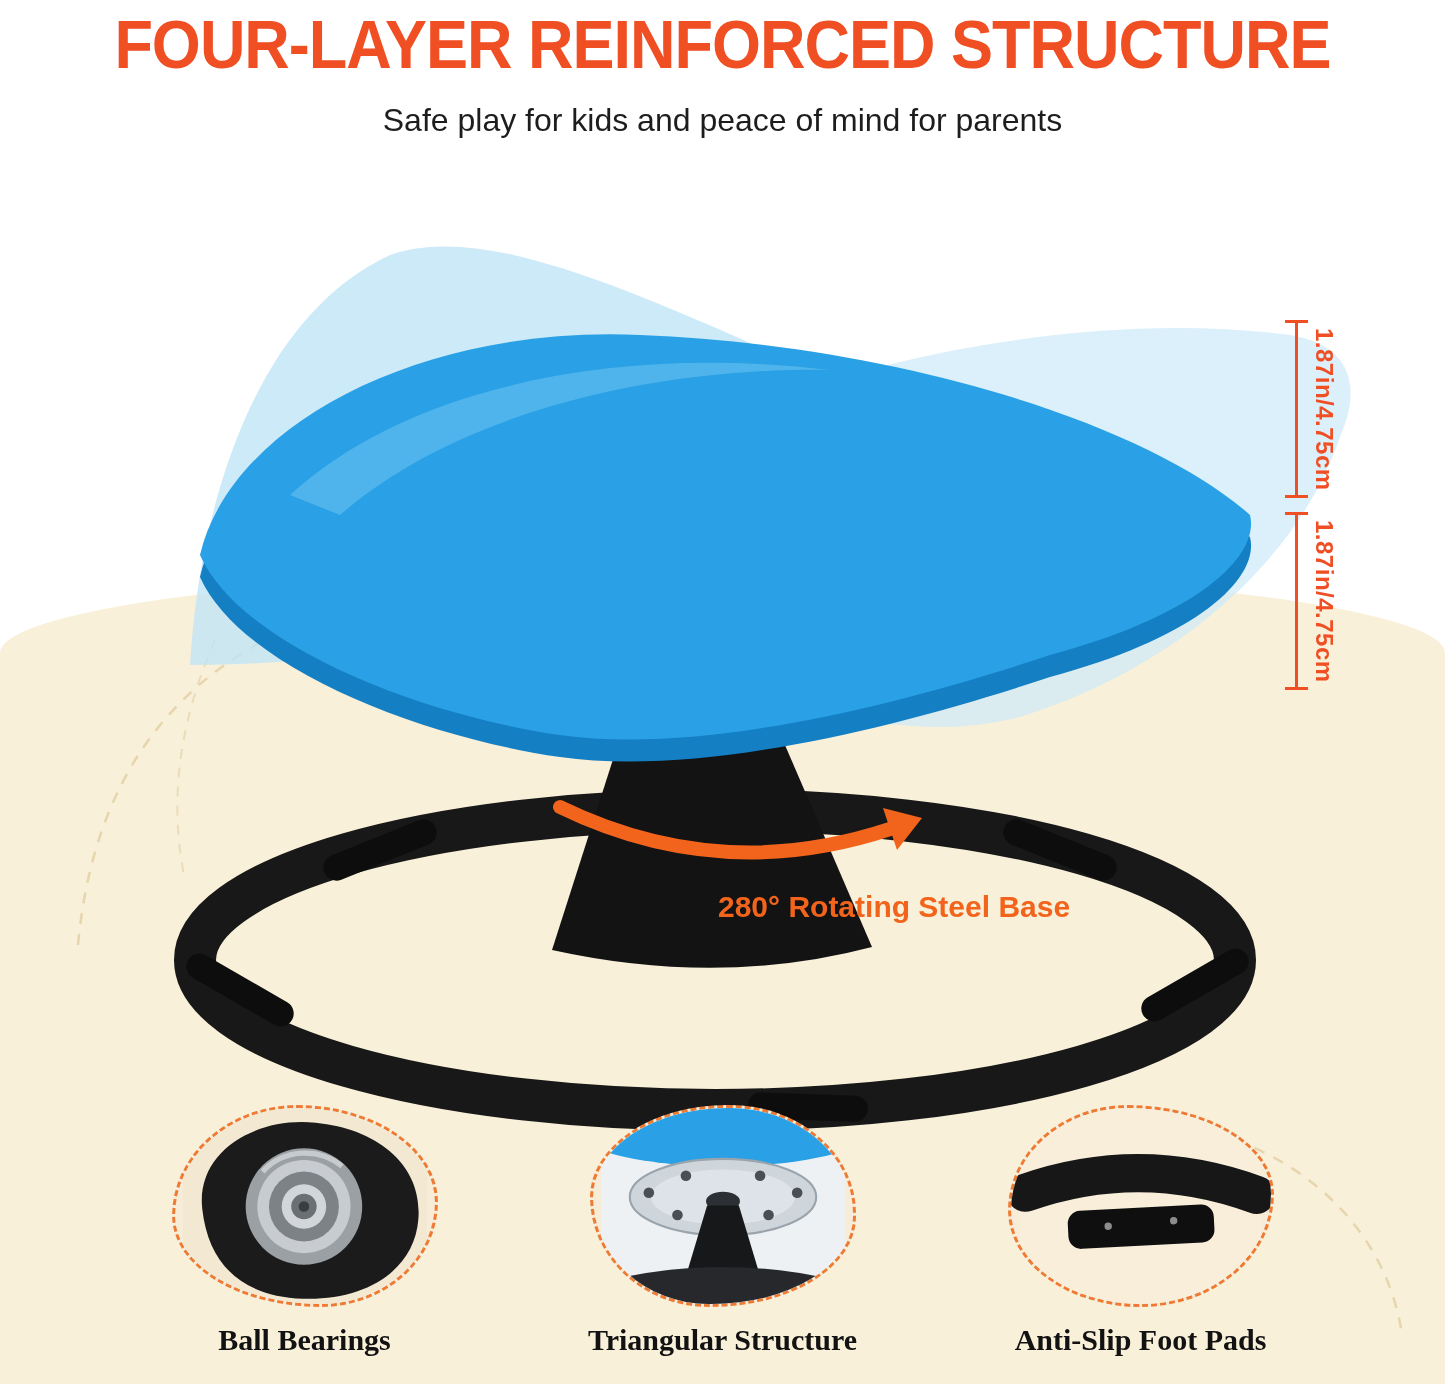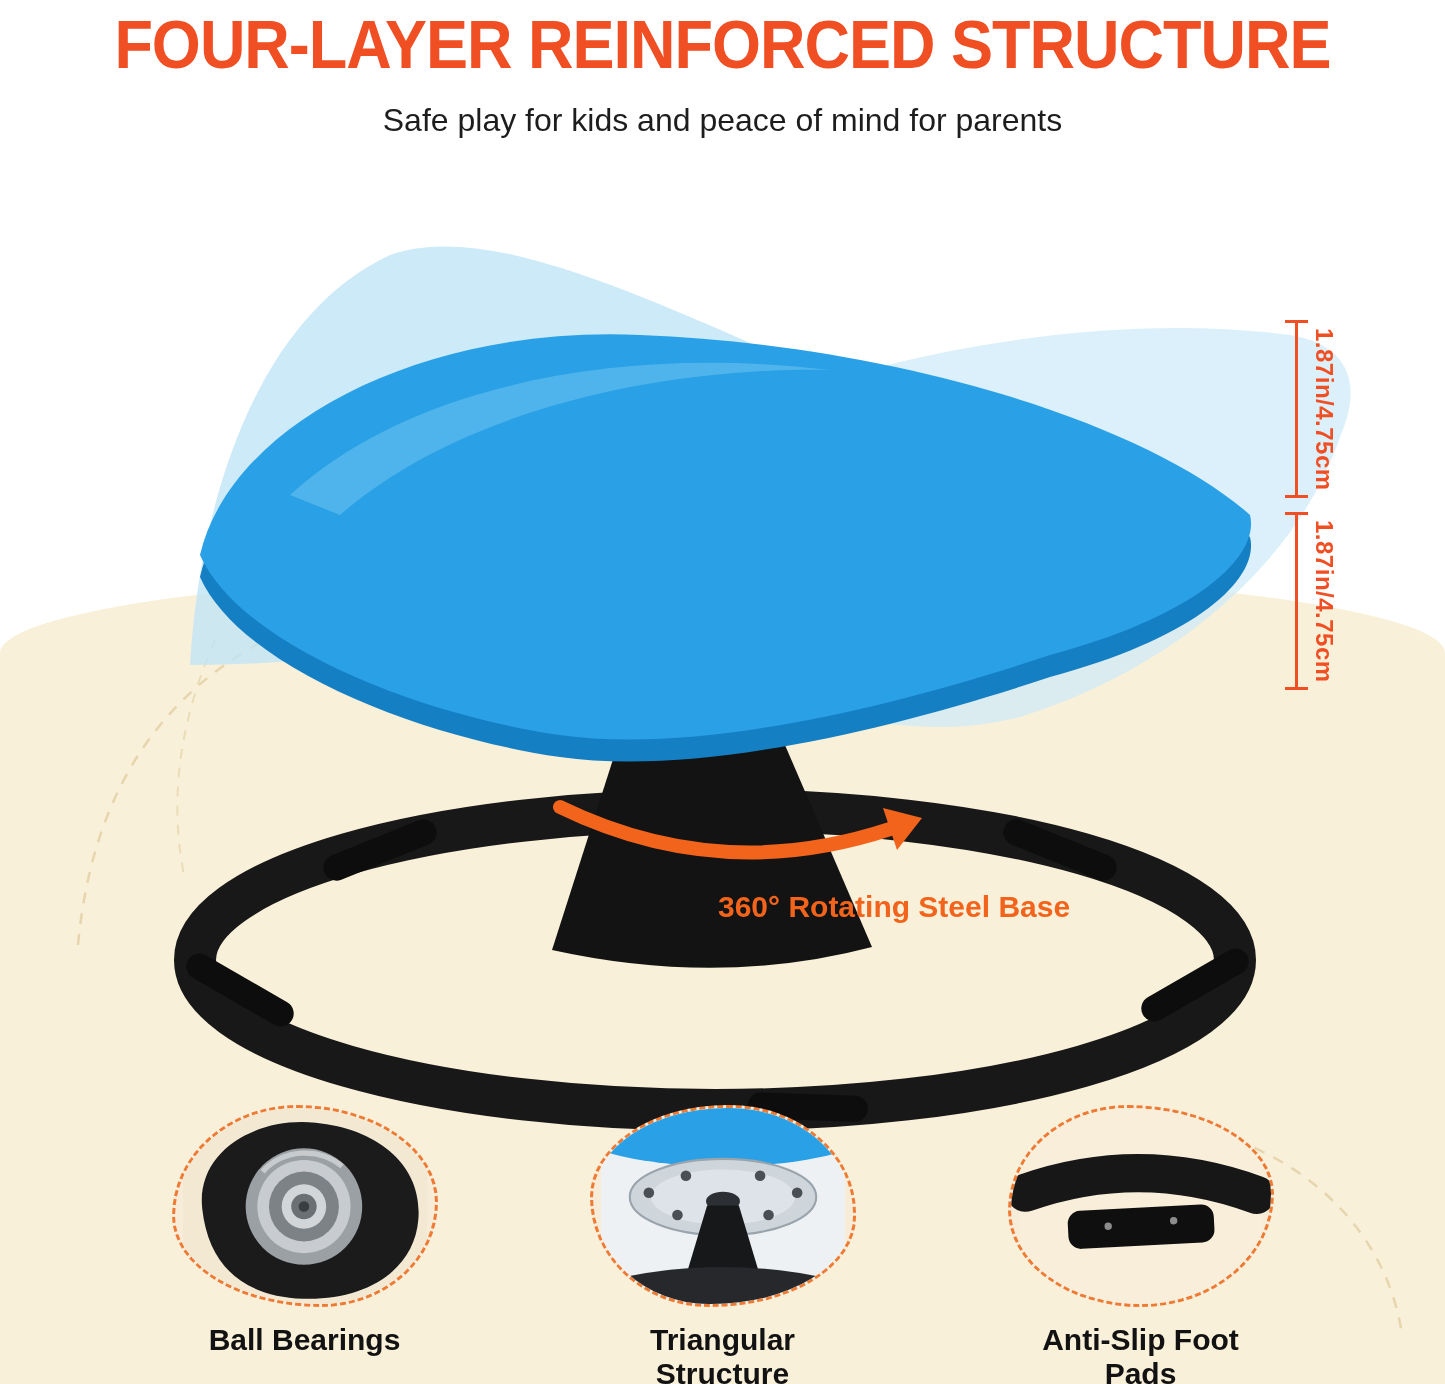--- a/index.html
+++ b/index.html
@@ -75,21 +75,21 @@
     border-radius: 47% 53% 44% 56% / 55% 48% 52% 45%;
     overflow: hidden;
     margin: 0 auto;
     background: #f6ecd8;
   }
   .blob-2 { border-radius: 52% 48% 55% 45% / 46% 54% 45% 55%; }
   .blob-3 { border-radius: 45% 55% 50% 50% / 52% 44% 56% 48%; }
   .blob svg { display: block; width: 100%; height: 100%; }
   .callout-label {
     margin-top: 16px;
-    font-size: 30px; font-weight: 600; color: #121212;
+    font-size: 30px; font-weight: 600; color: #121212; font-family: Liberation Serif, serif;
   }
 </style>
 </head>
 <body>
 
 <div class="page">
 
   <div class="cream"></div>
 
   <svg class="decor-svg" width="1445" height="1384" viewBox="0 0 1445 1384">
@@ -146,21 +146,21 @@
 
   <div class="measure measure-1">
     <div class="m-line"></div>
     <div class="m-label">1.87in/4.75cm</div>
   </div>
   <div class="measure measure-2">
     <div class="m-line"></div>
     <div class="m-label">1.87in/4.75cm</div>
   </div>
 
-  <div class="rotation-label">360° Rotating Steel Base</div>
+  <div class="rotation-label">280° Rotating Steel Base</div>
 
   <div class="callouts">
 
     <figure class="callout">
       <div class="blob blob-1">
         <svg viewBox="0 0 230 185">
           <rect width="230" height="185" fill="#f3e8d2"></rect>
           <path d="M 18 95 C 12 40 70 8 125 14 C 185 20 226 55 222 105
                    C 218 155 170 182 113 180 C 58 178 24 150 18 95 Z" fill="#1B1B1B"></path>
           <circle cx="114" cy="93" r="55" fill="#9AA0A4"></circle>

